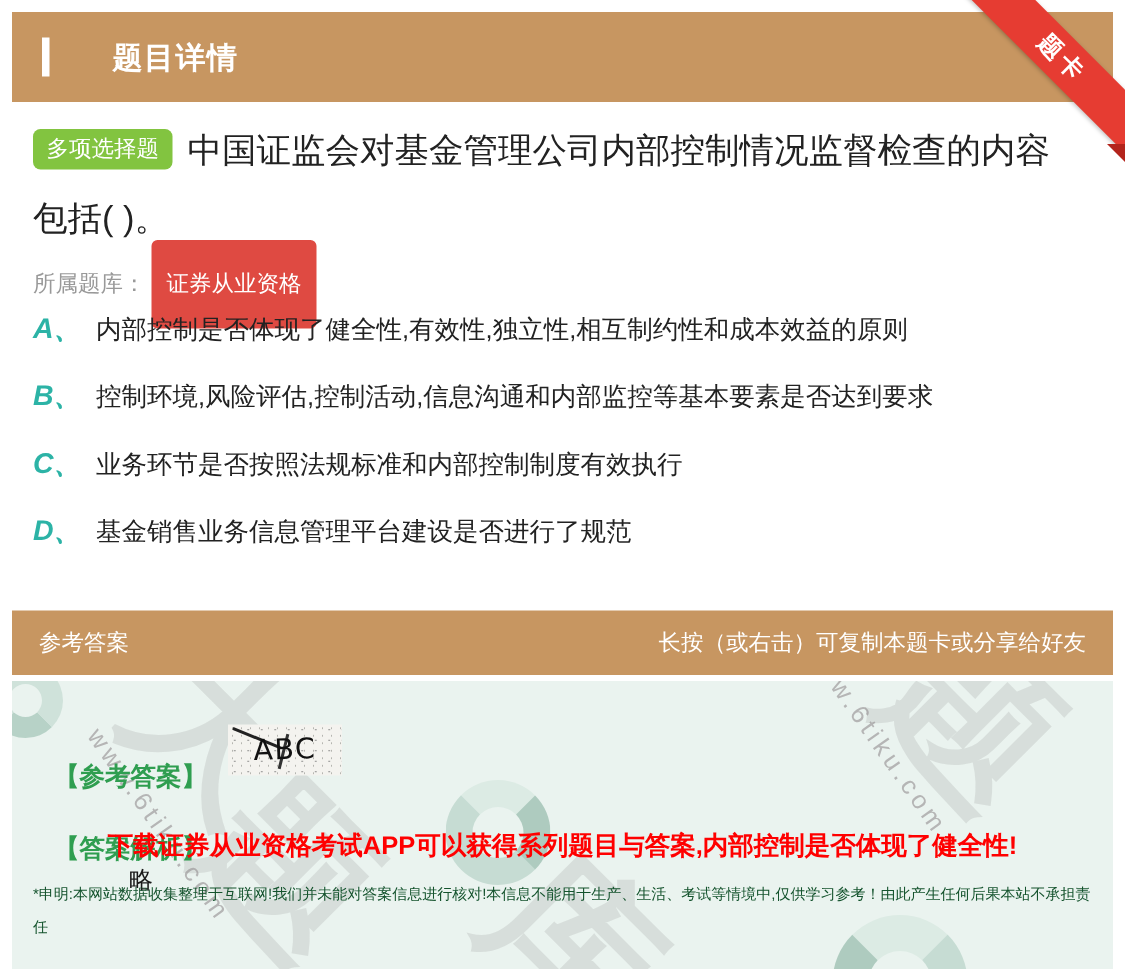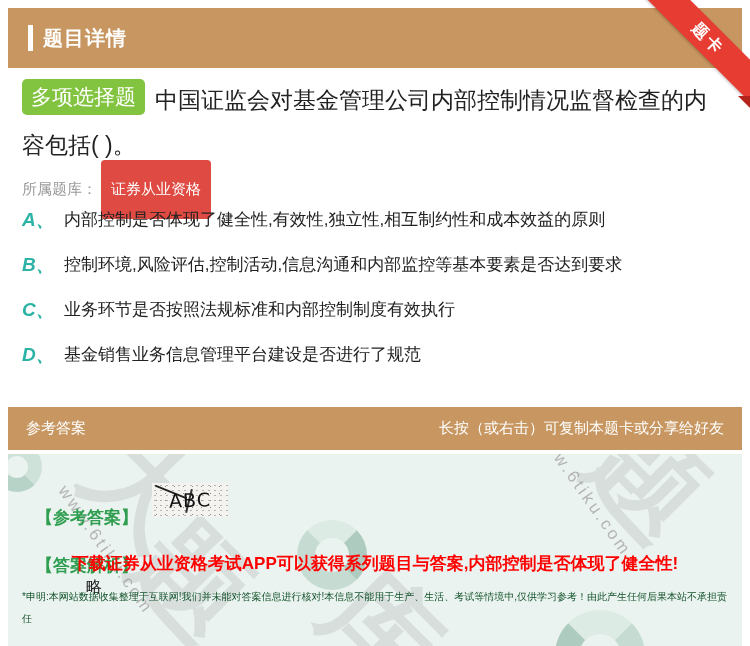--- a/index.html
+++ b/index.html
@@ -2,37 +2,37 @@
 <html><head>
 <meta charset="utf-8">
 <style>
   html,body{margin:0;padding:0;}
   body{width:750px;height:646px;background:#ffffff;
        font-family:"Liberation Sans","DejaVu Sans",sans-serif;}
   .page{position:relative;width:750px;height:646px;overflow:hidden;background:#fff;}
 
   
   .top-header{position:absolute;left:8px;top:8px;width:734px;height:60px;
-              background:#c79661;display:flex;align-items:center;}
+              background:#c79661;display:flex;align-items:center;gap:32px;}
   .accent-bar{width:5px;height:26px;background:#ffffff;margin-left:20px;}
   .page-title{color:#ffffff;font-size:20px;font-weight:bold;margin-left:10px;letter-spacing:1px;}
 
   
   .ribbon-wrap{position:absolute;top:0;right:0;width:112px;height:112px;overflow:hidden;z-index:5;}
   .ribbon{position:absolute;top:24px;right:-38px;width:160px;height:30px;background:#e63c32;
           transform:rotate(45deg);display:flex;align-items:center;justify-content:center;
           color:#fff;font-weight:bold;font-size:16px;letter-spacing:3px;
           box-shadow:0 1px 3px rgba(0,0,0,.25);}
   .ribbon-fold{position:absolute;top:96px;right:0;width:0;height:0;
                border-top:12px solid #b3241c;border-left:12px solid transparent;}
 
   
   .question{position:absolute;left:22px;top:78px;width:690px;
             font-size:23px;color:#222;line-height:45px;}
-  .q-tag{display:inline-block;background:#82c440;color:#fff;font-size:21px;
+  .q-tag{display:inline-block;background:#82c440;color:#fff;font-size:15px;
          line-height:normal;padding:4px 9px;border-radius:5px;margin-right:10px;
          vertical-align:4px;}
   .bank-line{position:absolute;left:22px;top:160px;font-size:15px;color:#999;
              display:flex;align-items:center;}
   .bank-badge{display:inline-block;background:#df4a42;color:#fff;font-size:15px;
               padding:20px 10px;border-radius:4px;margin-left:4px;}
 
   
   .options{position:absolute;left:22px;top:208px;width:706px;}
   .option{margin-bottom:21px;font-size:17px;color:#222;line-height:24px;display:flex;}

